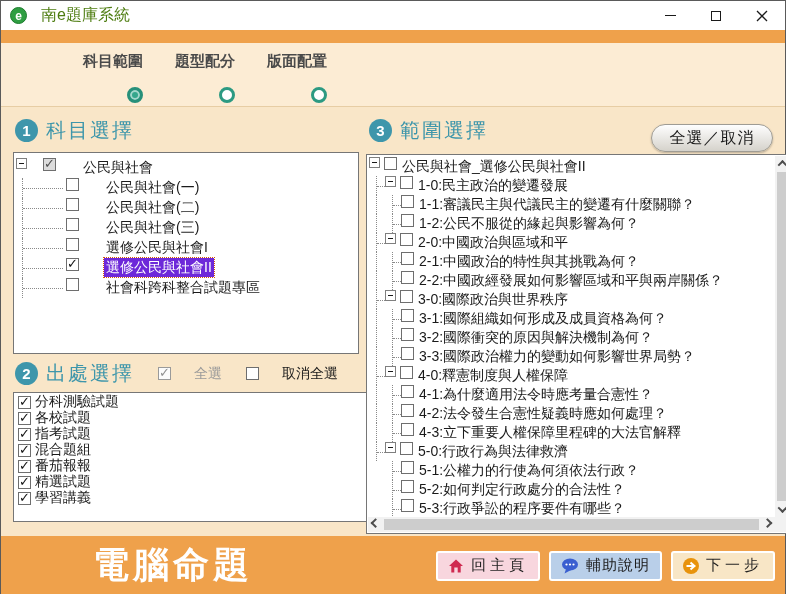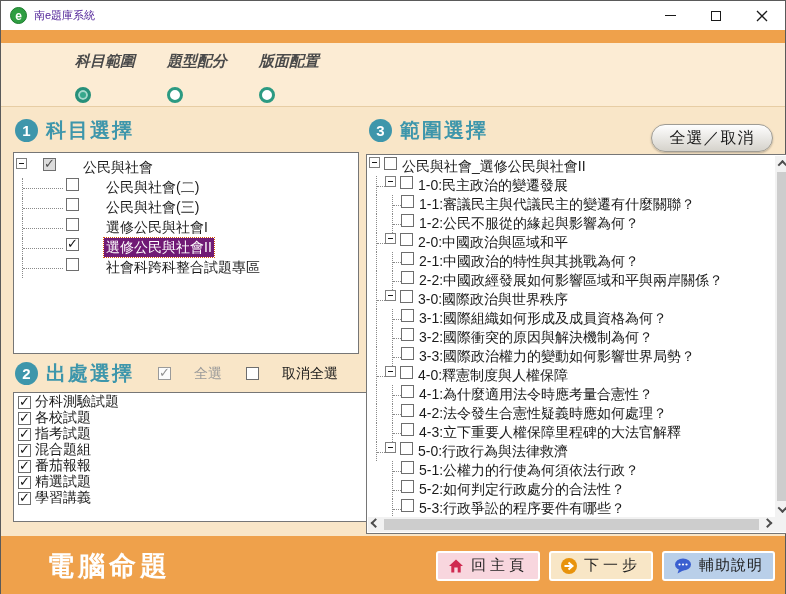--- a/index.html
+++ b/index.html
@@ -8,50 +8,50 @@
     font-family: "Liberation Sans", "DejaVu Sans", sans-serif;
     position: relative; overflow: hidden; background:#fff;
   }
   .window { position:absolute; inset:0; border:1px solid #5a5a5a; background:#f9e6c8; }
 
   
   .titlebar { position:absolute; top:0; left:0; right:0; height:29px; background:#ffffff;
               display:flex; align-items:center; padding-left:9px; }
   .app-icon { width:17px; height:17px; border-radius:50%; background:#2f9e42; border:1px solid #1c7c2d;
               color:#fff; font-size:12px; font-weight:bold; display:flex; align-items:center; justify-content:center; }
-  .title { margin-left:7px; font-size:11px; color:#4c1d95; }
+  .title { margin-left:14px; font-size:16px; color:#4d7c0f; }
   .win-controls { margin-left:auto; display:flex; height:100%; }
   .win-btn { width:46px; height:100%; display:flex; align-items:center; justify-content:center; }
   .glyph-min { width:11px; border-top:1px solid #1a1a1a; display:block; }
   .glyph-max { width:10px; height:10px; border:1px solid #1a1a1a; display:block; }
 
   
   .orange-strip { position:absolute; top:29px; left:0; right:0; height:13px; background:#efa14b; }
 
   
   .steps-band { position:absolute; top:42px; left:0; right:0; height:63px; background:#fcecd4; }
   .steps { display:flex; gap:24px; padding:9px 0 0 74px; }
-  .step { width:68px; display:flex; flex-direction:column; align-items:flex-start; gap:16px;font-style:italic; }
+  .step { width:68px; display:flex; flex-direction:column; align-items:flex-end; gap:16px; }
   .step-label { font-size:15px; font-weight:bold; color:#4a4a4a; white-space:nowrap; }
   .step-dot { width:16px; height:16px; border-radius:50%; }
   .step[data-state="active"] .step-dot { background:#35a78c; border:3px solid #27907a; box-shadow: inset 0 0 0 2px rgba(255,255,255,.55); }
   .step[data-state="pending"] .step-dot { background:#ffffff; border:3px solid #2c9a82; }
   .step-arrow { position:absolute; top:79px; width:74px; height:14px; }
   .step-arrow::before { content:""; position:absolute; left:0; top:5px; height:4px; width:60px; background:#3f3f3f; }
   .step-arrow::after { content:""; position:absolute; right:0; top:0;
       border-left:14px solid #3f3f3f; border-top:7px solid transparent; border-bottom:7px solid transparent; }
   .arrow1 { left:118px; } .arrow2 { left:210px; }
 
   
   .main { position:absolute; top:105px; left:0; right:0; height:430px; background:#f9e6c8; border-top:1px solid #e7cda4; }
 
   .sec-head { position:absolute; display:flex; align-items:center; gap:8px; }
   .num-badge { width:23px; height:23px; border-radius:50%; background:#3e96ab; color:#fff;
                font-size:15px; font-weight:bold; display:flex; align-items:center; justify-content:center; flex:none; }
-  .sec-title { color:#3e96ab; font-size:20px; font-weight:bold; letter-spacing:2px; white-space:nowrap; }
+  .sec-title { color:#3e96ab; font-size:20px; font-weight:normal; letter-spacing:2px; white-space:nowrap; }
 
   .sunken { position:absolute; background:#ffffff; border:1px solid #767676; }
 
   
   .hdr-check { display:flex; align-items:center; gap:23px; font-size:14px; color:#1a1a1a; margin-left:16px; white-space:nowrap; }
   .hdr-check.disabled { color:#9a9a9a; }
   .cbx { width:13px; height:13px; border:1px solid #6e6e6e; background:#fff; position:relative; flex:none; }
   .cbx.gray { border-color:#9a9a9a; background:#fbfbfb; }
   .cbx.gray::after { content:"\2713"; position:absolute; left:0; top:-3px; font-size:13px; font-weight:bold; color:#8f8f8f; }
 
@@ -78,21 +78,21 @@
   .left-tree .expander { margin-right:16px; }
 
   .cb { width:13px; height:13px; border:1px solid #6e6e6e; background:#fff; position:relative; flex:none; margin-right:3px; }
   .left-tree .cb { margin-right:25px; }
   .tree-row[data-chk="checked"] .cb::after, .list-row[data-checked="true"] .cb::after {
       content:"\2713"; position:absolute; left:0; top:-3px; font-size:13px; font-weight:bold; color:#111; }
   .tree-row[data-chk="ind"] .cb { background:#dcdcdc; }
   .tree-row[data-chk="ind"] .cb::after { content:"\2713"; position:absolute; left:0; top:-3px; font-size:13px; font-weight:bold; color:#4f4f4f; }
 
   .tree-label { font-size:14px; line-height:19px; padding:0 2px; color:#1a1a1a; }
-  .tree-row[data-sel="true"] .tree-label { background:#701a75; color:#fff; outline:1px dotted #d4560a; }
+  .tree-row[data-sel="true"] .tree-label { background:#6d28d9; color:#fff; outline:1px dotted #d4560a; }
 
   .left-tree { padding:5px 0 0 2px; overflow:hidden; height:100%; }
   .right-tree-box { overflow:hidden; }
   .right-tree { position:absolute; top:2px; left:2px; right:17px; bottom:17px; overflow:hidden; }
 
   .src-list { padding:1px 0 0 2px; overflow:hidden; height:100%; }
   .list-row { display:flex; align-items:center; height:16px; white-space:nowrap; }
   .list-row .cb { margin:0 4px 0 2px; }
   .list-label { font-size:14px; color:#1a1a1a; }
 
@@ -105,21 +105,21 @@
   .chev { width:7px; height:7px; border-left:2px solid #4d4d4d; border-top:2px solid #4d4d4d; }
   .chev.up { transform:rotate(45deg) translate(1px,1px); }
   .chev.down { transform:rotate(225deg) translate(1px,1px); }
   .chev.left { transform:rotate(-45deg) translate(1px,-1px); }
   .chev.right { transform:rotate(135deg) translate(-1px,1px); }
   .sb-corner { position:absolute; right:1px; bottom:1px; width:15px; height:15px; background:#f2f2f2; }
 
   
   .footer { position:absolute; top:535px; left:0; right:0; height:59px; background:#efa14b;
             display:flex; align-items:center; padding:0 10px 0 46px; }
-  .brand { color:#ffffff; font-size:27px; font-weight:bold; letter-spacing:4px; }
+  .brand { color:#ffffff; font-size:36px; font-weight:bold; letter-spacing:4px;margin-left:46px; }
   .footer-buttons { margin-left:auto; display:flex; gap:9px; }
   .fbtn { display:flex; align-items:center; gap:7px; height:30px; padding:0 10px; border:2px solid #ffffff;
           border-radius:3px; font-family:inherit; font-size:15px; color:#1f1f1f; }
   .fbtn-home { background:#f8d6de; letter-spacing:4px; }
   .fbtn-help { background:#b9cfe9; letter-spacing:1px; }
   .fbtn-next { background:#f8e6c6; letter-spacing:4px; }
   .fbtn svg { flex:none; }
 </style>
 </head>
 <body>
@@ -174,20 +174,28 @@
       <span class="num-badge">1</span>
       <span class="sec-title">科目選擇</span>
     </div>
     <div class="sunken left-tree" style="left:12px; top:45px; width:346px; height:202px;">
 
     <div class="tree-row" data-exp="true" data-chk="ind" data-sel="false">
           <span class="guides"></span>
           <span class="expander"></span>
           <span class="cb"></span>
           <span class="tree-label">公民與社會</span>
+        </div>
+        <div class="tree-row" data-exp="false" data-chk="un" data-sel="false">
+          <span class="guides">
+            <span class="guide g-e"></span>
+          </span>
+
+          <span class="cb"></span>
+          <span class="tree-label">公民與社會(一)</span>
         </div>
         <div class="tree-row" data-exp="false" data-chk="un" data-sel="false">
           <span class="guides">
             <span class="guide g-e"></span>
           </span>
 
           <span class="cb"></span>
           <span class="tree-label">公民與社會(二)</span>
         </div>
         <div class="tree-row" data-exp="false" data-chk="un" data-sel="false">
@@ -465,33 +473,33 @@
 
   <div class="footer">
     <span class="brand">電腦命題</span>
     <div class="footer-buttons">
       <button class="fbtn fbtn-home">
         <svg width="16" height="16" viewBox="0 0 16 16">
           <path d="M8 1.5 L15 8 H12.7 V14.5 H9.7 V9.6 H6.3 V14.5 H3.3 V8 H1 Z" fill="#cf2a50"></path>
         </svg>
         <span>回主頁</span>
       </button>
-      <button class="fbtn fbtn-next">
-        <svg width="16" height="16" viewBox="0 0 16 16">
-          <circle cx="8" cy="8" r="8" fill="#e8930c"></circle>
-          <path d="M3.5 8 H10 M7.5 4.5 L11.5 8 L7.5 11.5" stroke="#fff" stroke-width="2" fill="none"></path>
-        </svg>
-        <span>下一步</span>
-      </button>
       <button class="fbtn fbtn-help">
         <svg width="18" height="16" viewBox="0 0 18 16">
           <ellipse cx="9" cy="6.5" rx="8" ry="6" fill="#3a5fd0"></ellipse>
           <path d="M5 11 L3.5 15.5 L10 12 Z" fill="#3a5fd0"></path>
           <circle cx="5.5" cy="6.5" r="1.1" fill="#fff"></circle>
           <circle cx="9" cy="6.5" r="1.1" fill="#fff"></circle>
           <circle cx="12.5" cy="6.5" r="1.1" fill="#fff"></circle>
         </svg>
         <span>輔助說明</span>
       </button>
+      <button class="fbtn fbtn-next">
+        <svg width="16" height="16" viewBox="0 0 16 16">
+          <circle cx="8" cy="8" r="8" fill="#e8930c"></circle>
+          <path d="M3.5 8 H10 M7.5 4.5 L11.5 8 L7.5 11.5" stroke="#fff" stroke-width="2" fill="none"></path>
+        </svg>
+        <span>下一步</span>
+      </button>
     </div>
   </div>
 
 </div>
 
 </body></html>

